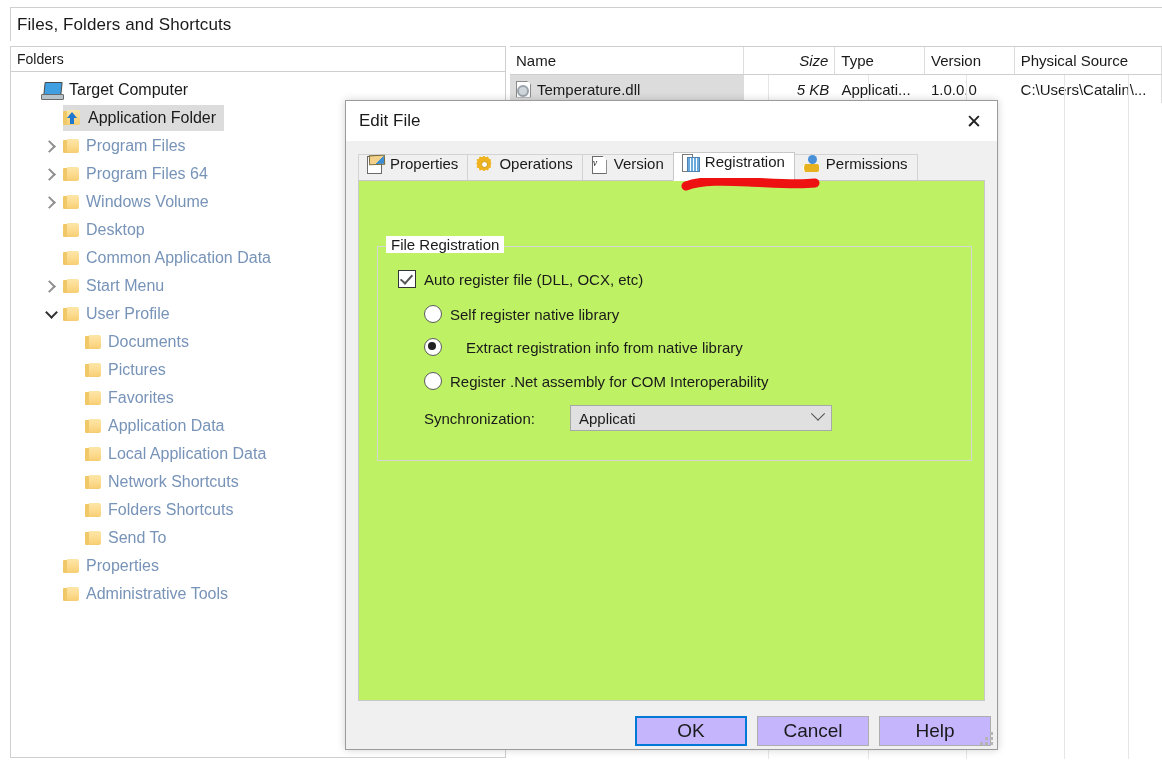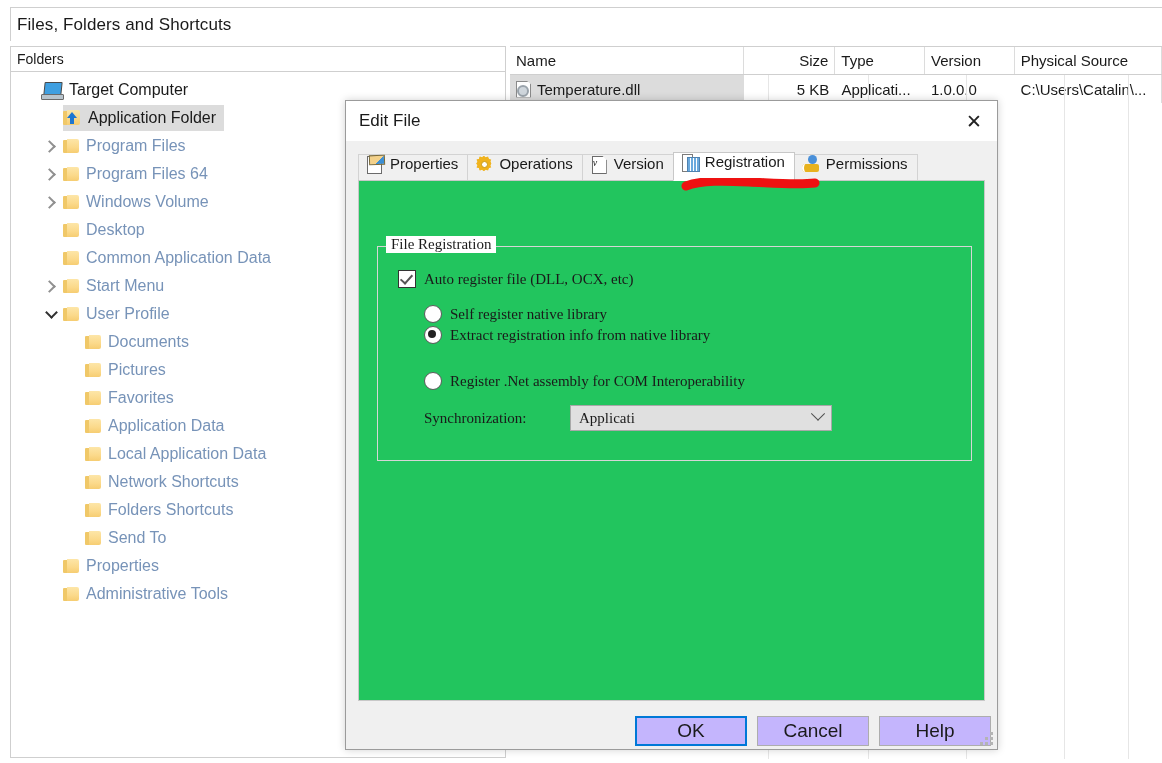--- a/index.html
+++ b/index.html
@@ -176,21 +176,21 @@
   }
   #list-header .col {
     display: flex; align-items: center;
     padding: 0 6px;
     box-sizing: border-box;
     border-right: 1px solid #dcdcdc;
     white-space: nowrap;
   }
   #list-header .col.num { justify-content: flex-end; }
   .c-name { width: 258px; }
-  .c-size { width: 100px; }
+  .c-size { width: 100px; font-style: italic; }
   .c-type { width: 98px; }
   .c-ver  { width: 98px; }
   .c-src  { width: 162px; border-right: 1px solid #dcdcdc !important; }
 
   #list-rows .lrow {
     display: flex;
     height: 28px;
     font-size: 15px;
     align-items: center;
   }
@@ -332,24 +332,23 @@
   .ic-permissions::after{
     content:""; position:absolute; left:0px; top:9px; width:17px; height:8px;
     background:#e8b21e; border-radius:4px 2px 2px 4px;
     box-shadow: inset 5px 0 0 -3px #fff;
   }
 
   
   #tabpanel {
     position: absolute; left: 12px; top: 39px;
     width: 627px; height: 521px;
-    background: #22c55e;
+    background: #bef264;
     border: 1px solid #c8c8c8;
     box-sizing: border-box;
-    font-family: Liberation Serif, serif;
   }
 
   
   #groupbox {
     position: absolute; left: 18px; top: 65px;
     width: 595px; height: 215px;
     border: 1px solid #d6d6d6;
     box-sizing: border-box;
   }
   #groupbox-title {
@@ -371,21 +370,21 @@
   .checkbox.checked::after {
     content:""; position:absolute; left:4px; top:1px;
     width:5px; height:10px;
     border-right:2px solid #555; border-bottom:2px solid #555;
     transform: rotate(42deg);
   }
   .ctl-label { padding-left: 8px; font-size: 15px; }
 
   .radio-row { position: absolute; left: 46px; }
   #radio-0 { top: 58px; }
-  #radio-1 { top: 79px; }
+  #radio-1 { top: 91px; gap: 16px; }
   #radio-2 { top: 125px; }
   .radio {
     width: 16px; height: 16px; border-radius: 50%;
     border: 1px solid #5a5a5a; background:#fff;
     position: relative; flex: 0 0 auto;
   }
   .radio.checked::after {
     content:""; position:absolute; left:3px; top:3px;
     width:8px; height:8px; border-radius:50%; background:#222;
   }

